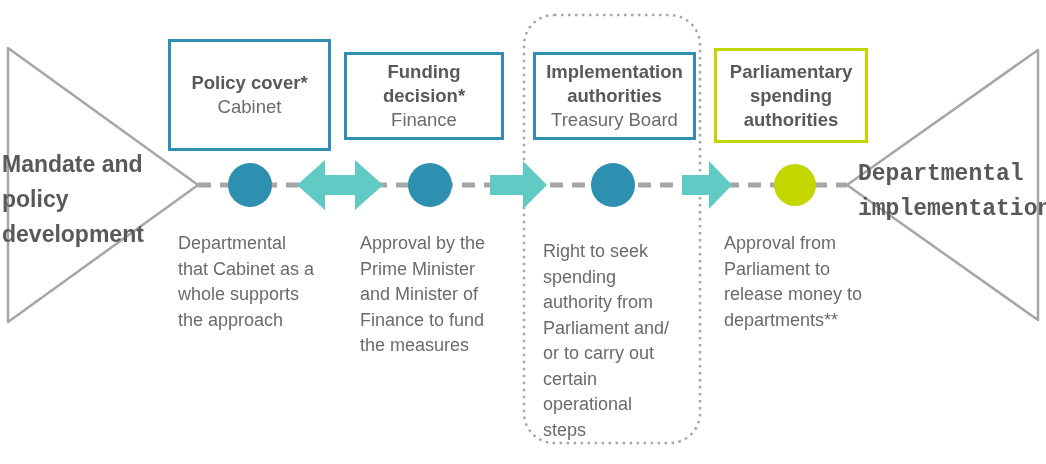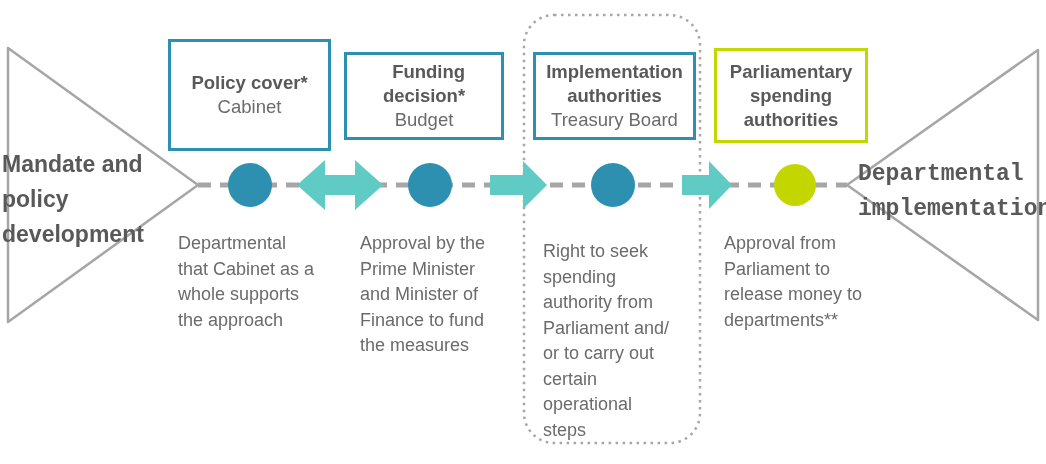--- a/index.html
+++ b/index.html
@@ -81,24 +81,24 @@
 policy
 development</div>
   <div class="tri-label" style="left:858px;top:157px;width:186px;font-family:Liberation Mono, monospace;">Departmental
 implementation</div>
 
   <div class="box" style="left:168px;top:39px;width:163px;height:112px;">
     <div class="box-title">Policy cover*</div>
     <div class="box-subtitle">Cabinet</div>
   </div>
 
-  <div class="box" style="left:344px;top:52px;width:160px;height:88px;text-align:right;">
+  <div class="box" style="left:344px;top:52px;width:160px;height:88px;">
     <div class="box-title">Funding
 decision*</div>
-    <div class="box-subtitle">Budget</div>
+    <div class="box-subtitle">Finance</div>
   </div>
 
   <div class="box" style="left:533px;top:52px;width:163px;height:88px;">
     <div class="box-title">Implementation
 authorities</div>
     <div class="box-subtitle">Treasury Board</div>
   </div>
 
   <div class="box yellow-border" style="left:714px;top:48px;width:154px;height:95px;">
     <div class="box-title">Parliamentary

